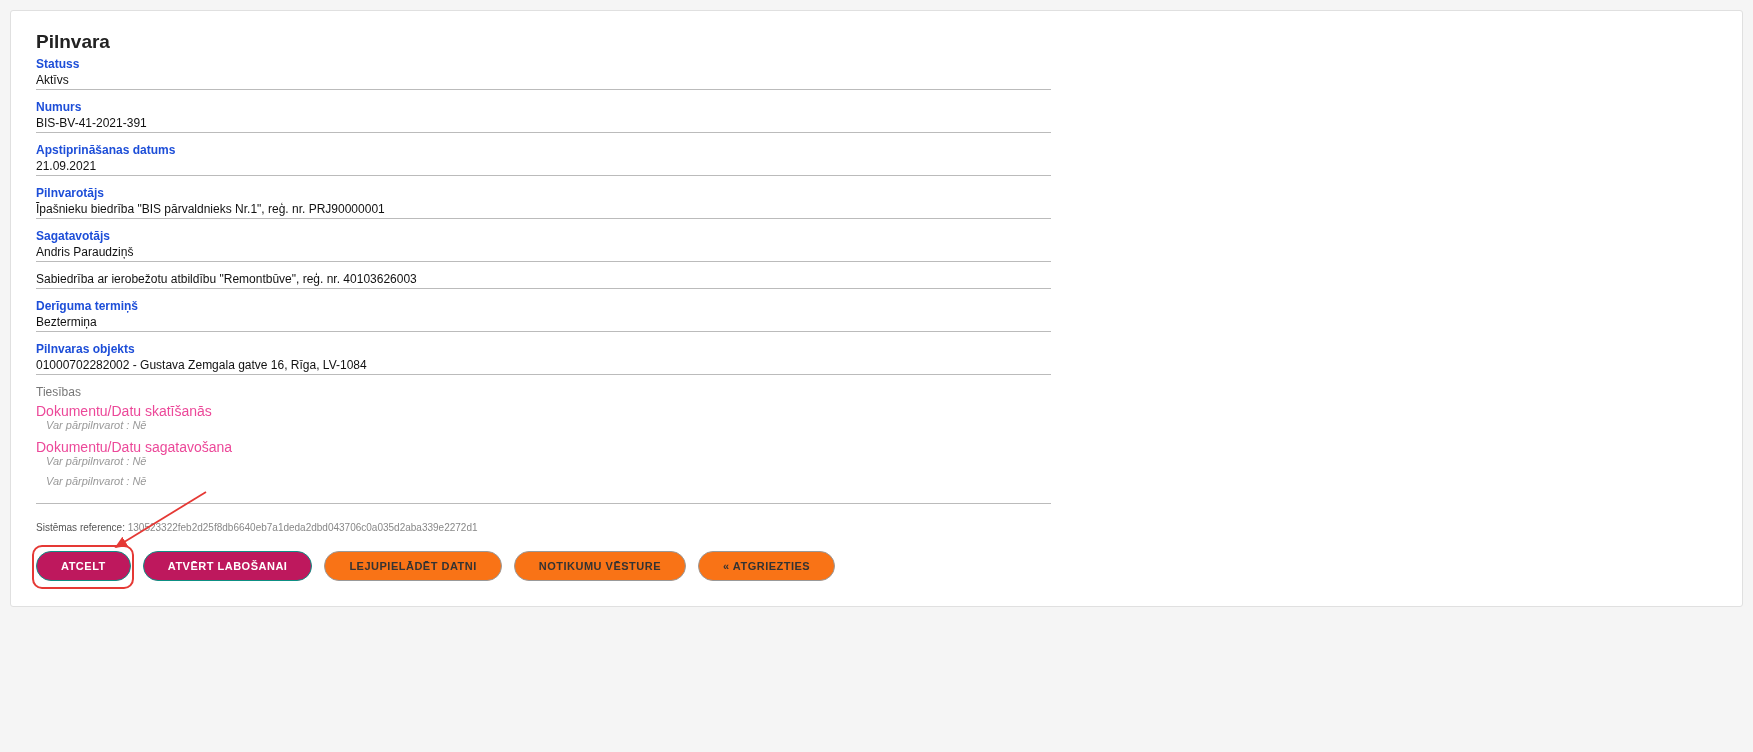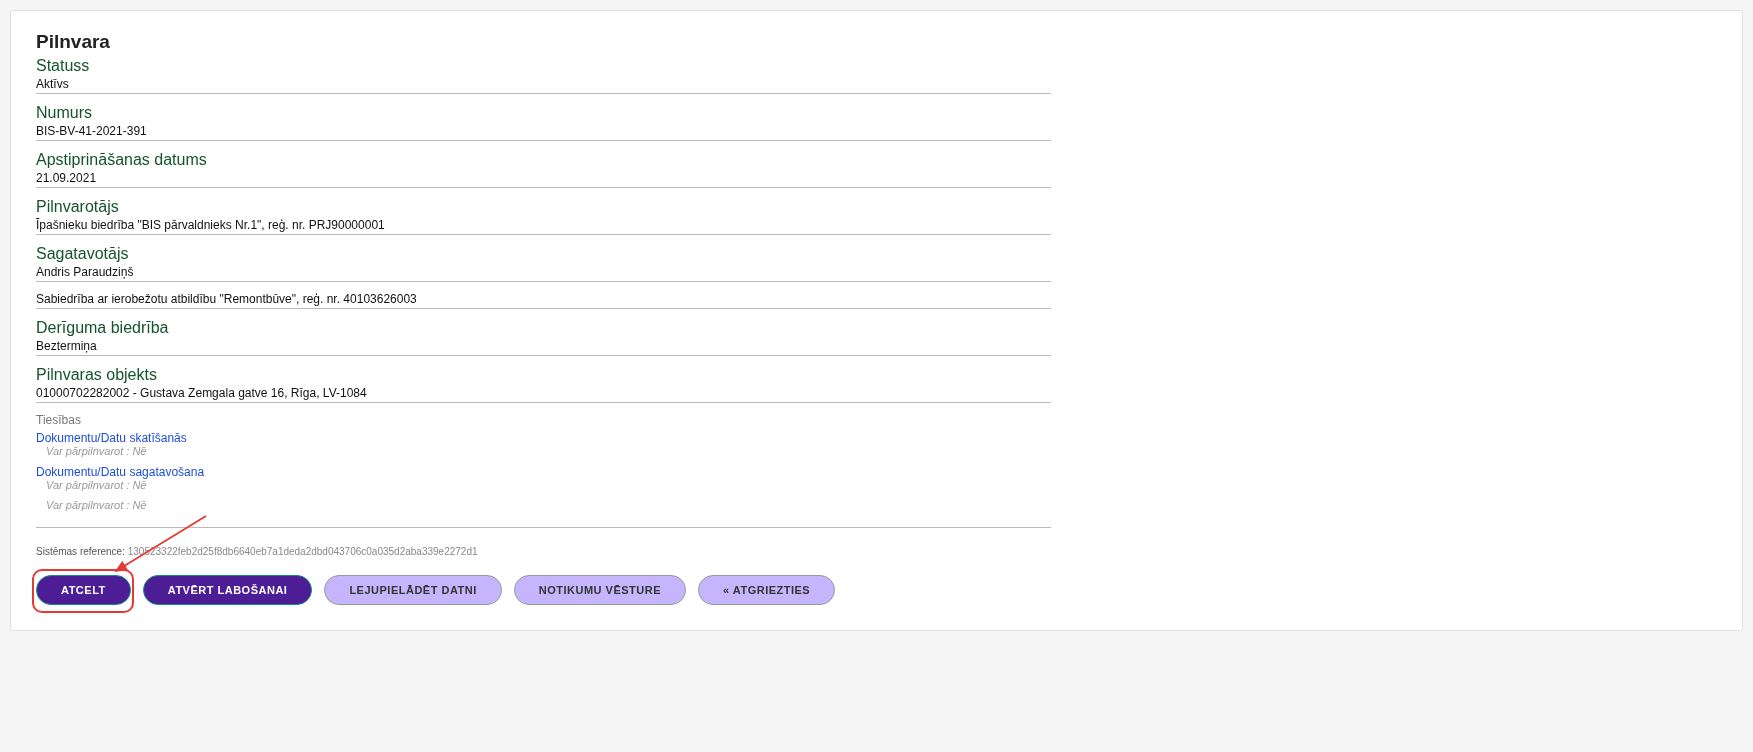--- a/index.html
+++ b/index.html
@@ -27,44 +27,45 @@
       font-weight: bold;
       color: #222;
       margin-bottom: 4px;
     }
     .field {
       margin-bottom: 10px;
       border-bottom: 1px solid #bbb;
       padding-bottom: 2px;
     }
     .field-label {
-      font-size: 16px;
-      color: #14532d;
+      font-size: 12px;
+      color: #1d4ed8;
       margin-bottom: 2px;
+      font-weight: bold;
     }
     .field-value {
       font-size: 12px;
       color: #111;
     }
     .rights-block {
       border-bottom: 1px solid #bbb;
       padding-bottom: 8px;
       margin-bottom: 10px;
     }
     .rights-label {
       font-size: 12px;
       color: #777;
       margin-bottom: 4px;
     }
     .right-item {
       margin-bottom: 8px;
     }
     .right-name {
-      font-size: 12px;
-      color: #1d4ed8;
+      font-size: 14px;
+      color: #ec4899;
     }
     .right-sub {
       font-size: 11px;
       font-style: italic;
       color: #999;
       padding-left: 10px;
     }
     .sys-ref {
       font-size: 10px;
       color: #555;
@@ -88,26 +89,26 @@
       padding: 8px 24px;
       font-size: 11px;
       font-weight: bold;
       letter-spacing: 0.5px;
       text-transform: uppercase;
       cursor: pointer;
       border: 1px solid transparent;
       white-space: nowrap;
     }
     .btn-primary {
-      background: #4c1d95;
+      background: #be185d;
       color: #fff;
       border-color: #0d8f84;
     }
     .btn-outline {
-      background: #c4b5fd;
+      background: #f97316;
       color: #333;
       border-color: #999;
     }
     .highlight-frame {
       position: absolute;
       border: 2.5px solid #e53935;
       border-radius: 10px;
       left: -4px;
       top: -6px;
       width: 102px;
@@ -150,21 +151,21 @@
     <div class="field">
       <div class="field-label">Sagatavotājs</div>
       <div class="field-value">Andris Paraudziņš</div>
     </div>
 
     <div class="field">
       <div class="field-value">Sabiedrība ar ierobežotu atbildību "Remontbūve", reģ. nr. 40103626003</div>
     </div>
 
     <div class="field">
-      <div class="field-label">Derīguma biedrība</div>
+      <div class="field-label">Derīguma termiņš</div>
       <div class="field-value">Beztermiņa</div>
     </div>
 
     <div class="field">
       <div class="field-label">Pilnvaras objekts</div>
       <div class="field-value">01000702282002 - Gustava Zemgala gatve 16, Rīga, LV-1084</div>
     </div>
 
     <div class="rights-block">
       <div class="rights-label">Tiesības</div>

